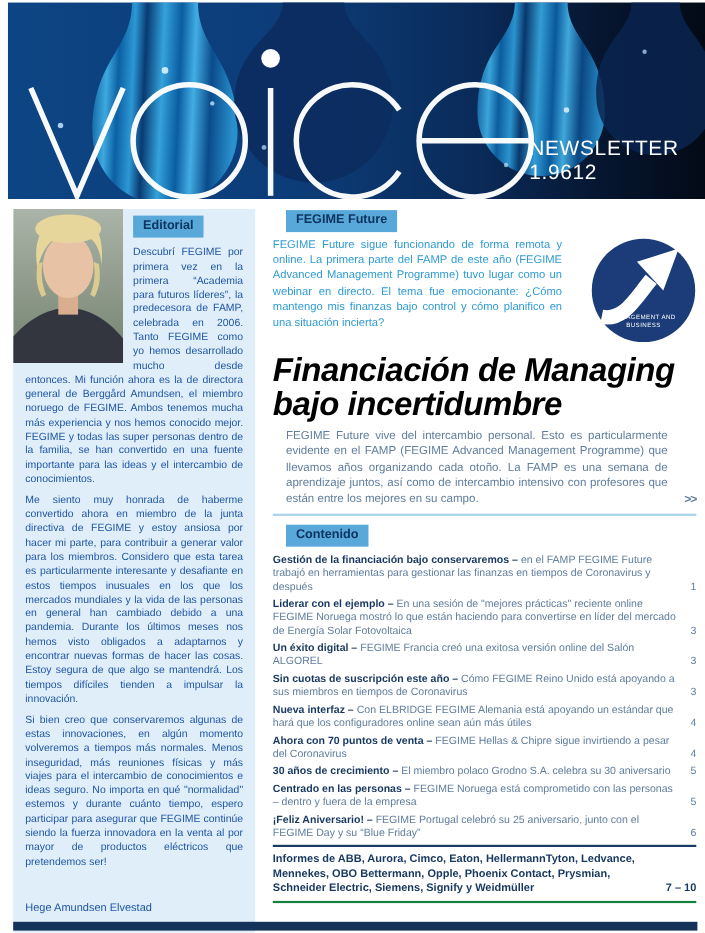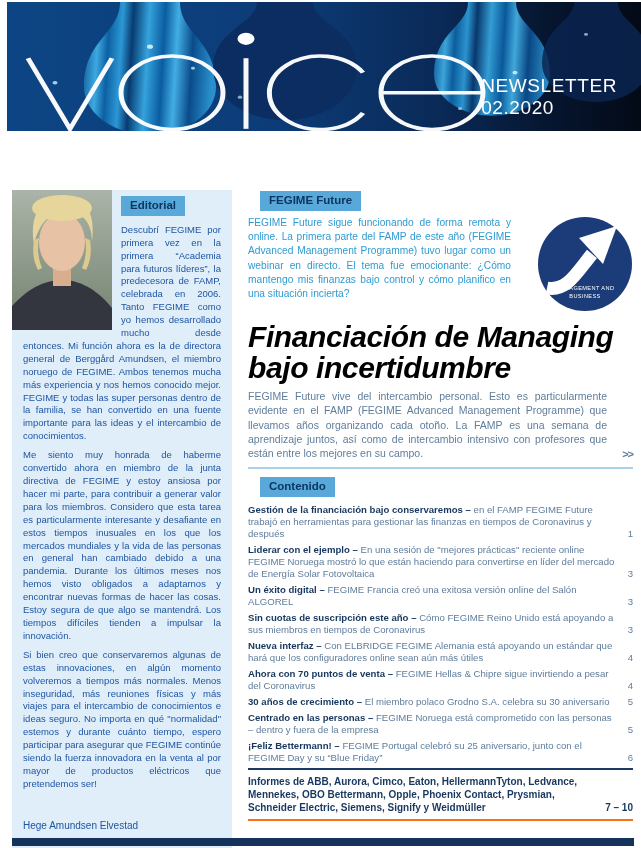--- a/index.html
+++ b/index.html
@@ -1,20 +1,20 @@
 <!DOCTYPE html>
 <html><head>
 <meta charset="utf-8">
 <style>
   html,body{margin:0;padding:0;background:#ffffff;}
   body{width:641px;height:848px;font-family:"Liberation Sans",sans-serif;overflow:hidden;}
   .page{position:relative;width:641px;height:848px;background:#ffffff;overflow:hidden;}
 
   
-  .masthead{position:absolute;left:7px;top:2px;width:634px;height:129px;overflow:hidden;}
+  .masthead{position:absolute;left:7px;top:2px;width:634px;height:179px;overflow:hidden;}
   .masthead svg.art{position:absolute;left:0;top:0;width:100%;height:100%;display:block;}
   .issue-block{position:absolute;right:24px;bottom:13px;color:#ffffff;line-height:1.12;
                font-size:19px;letter-spacing:0.6px;font-weight:400;text-align:left;}
 
   
   .columns{position:absolute;left:12px;top:190px;width:621px;display:flex;gap:16px;align-items:flex-start;}
 
   
   .editorial{width:220px;height:807px;background:#dfeef8;padding:0 11px 10px 11px;box-sizing:border-box;overflow:hidden;}
   .photo{float:left;width:100px;height:140px;margin:0 9px 5px -11px;overflow:hidden;}
@@ -25,29 +25,29 @@
   .editorial p{color:#1f55a4;font-size:9.5px;line-height:1.36;text-align:justify;margin:0 0 6px 0;}
   .editorial .sig{margin-top:28px;font-size:10px;text-align:left;font-weight:400;}
 
   
   .right-col{flex:1;position:relative;min-width:0;}
   .intro-row{display:flex;gap:26px;margin-top:5px;}
   .intro{flex:1;color:#2f9bd3;font-size:10.2px;line-height:1.4;text-align:justify;margin:0;}
   .badge{width:96px;height:96px;flex:0 0 auto;}
   .badge svg{display:block;width:96px;height:96px;}
   h1.headline{color:#000000;font-size:30px;line-height:1.04;font-weight:bold;margin:9px 0 6px 0;letter-spacing:-0.4px;font-style:italic;}
-  .lead-wrap{position:relative;}
+  .lead-wrap{position:relative;margin-left:12px;}
   .lead{color:#5f7d9c;font-size:10.5px;line-height:1.35;text-align:justify;margin:0;padding-right:26px;}
   .more{position:absolute;right:0;bottom:0;color:#5f7d9c;font-size:11px;font-weight:bold;letter-spacing:-1px;}
   .rule-light{border:none;border-top:2px solid #a9d3ea;margin:7px 0 7px 0;}
   .toc{margin-top:7px;}
   .toc-item{position:relative;padding-right:16px;margin-bottom:4px;font-size:9.6px;line-height:1.25;color:#5f7d9c;}
   .toc-item .t{font-weight:bold;color:#17375f;}
   .toc-item .pg{position:absolute;right:0;bottom:0;color:#5f7d9c;}
-  .reports{position:relative;border-top:2px solid #1a3a66;border-bottom:2px solid #f97316;
+  .reports{position:relative;border-top:2px solid #1a3a66;border-bottom:2px solid #15803d;
            padding:5px 30px 5px 0;margin-top:3px;color:#17375f;font-weight:bold;font-size:10px;line-height:1.3;}
   .reports .pg{position:absolute;right:0;bottom:5px;}
 
   
   .footer-bar{position:absolute;left:12px;right:7px;top:838px;height:8px;background:#15325a;}
 </style>
 </head>
 <body>
 
 <div class="page">
@@ -94,21 +94,21 @@
         <line x1="239" y1="78" x2="239" y2="176"></line>
         <path d="M 356,98 A 51,51 0 1,0 356,154"></path>
         <circle cx="425" cy="126" r="51"></circle>
         <line x1="374" y1="126" x2="476" y2="126"></line>
       </g>
       <circle cx="239" cy="51" r="8.5" fill="#ffffff"></circle>
     </svg>
 
     <div class="issue-block">
       <div>NEWSLETTER</div>
-      <div>02.2020</div>
+      <div>1.9612</div>
     </div>
   </header>
 
   <div class="columns">
 
     <aside class="editorial">
       <div class="photo">
         <svg viewBox="0 0 100 140" preserveAspectRatio="none" aria-hidden="true">
           <defs>
             <linearGradient id="pbg" x1="0" y1="0" x2="0" y2="1">
@@ -195,21 +195,21 @@
           <span class="t">30 años de crecimiento –</span>
           <span class="d">El miembro polaco Grodno S.A. celebra su 30 aniversario</span>
           <span class="pg">5</span>
         </div>
         <div class="toc-item">
           <span class="t">Centrado en las personas –</span>
           <span class="d">FEGIME Noruega está comprometido con las personas – dentro y fuera de la empresa</span>
           <span class="pg">5</span>
         </div>
         <div class="toc-item">
-          <span class="t">¡Feliz Bettermann! –</span>
+          <span class="t">¡Feliz Aniversario! –</span>
           <span class="d">FEGIME Portugal celebró su 25 aniversario, junto con el FEGIME Day y su “Blue Friday”</span>
           <span class="pg">6</span>
         </div>
       </div>
 
       <div class="reports">
         <span class="rt">Informes de ABB, Aurora, Cimco, Eaton, HellermannTyton, Ledvance, Mennekes, OBO Bettermann, Opple, Phoenix Contact, Prysmian, Schneider Electric, Siemens, Signify y Weidmüller</span>
         <span class="pg">7 – 10</span>
       </div>
     </main>

